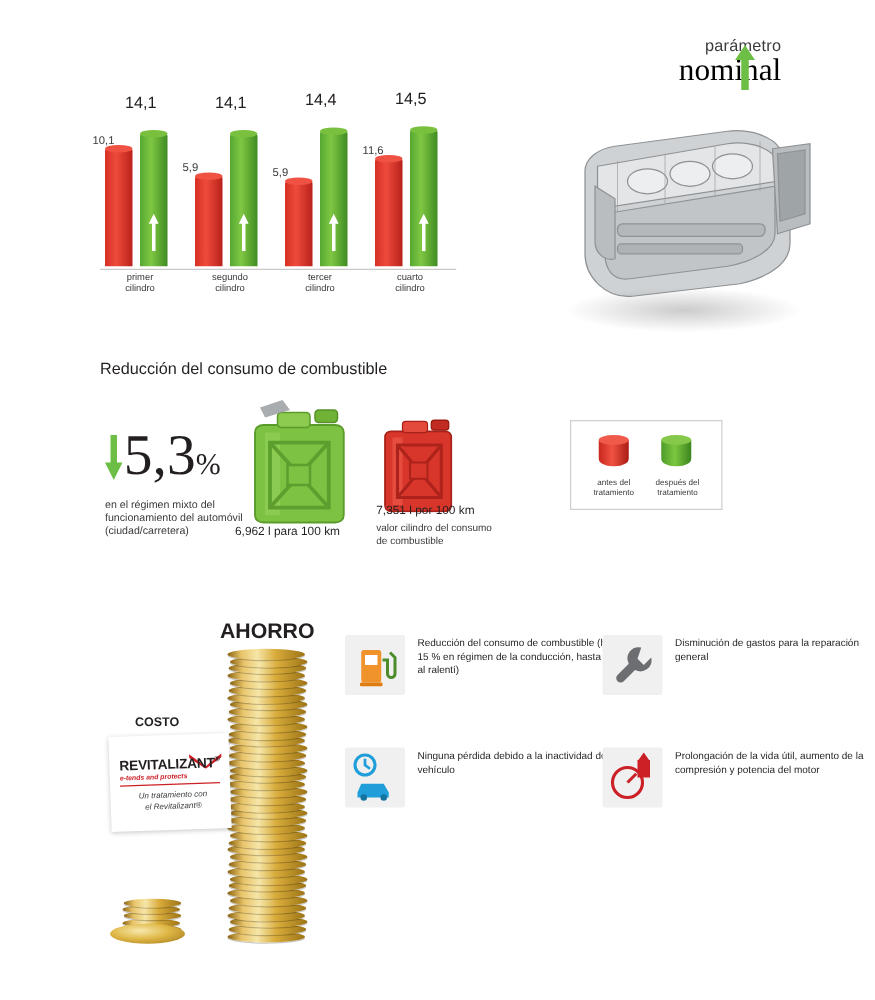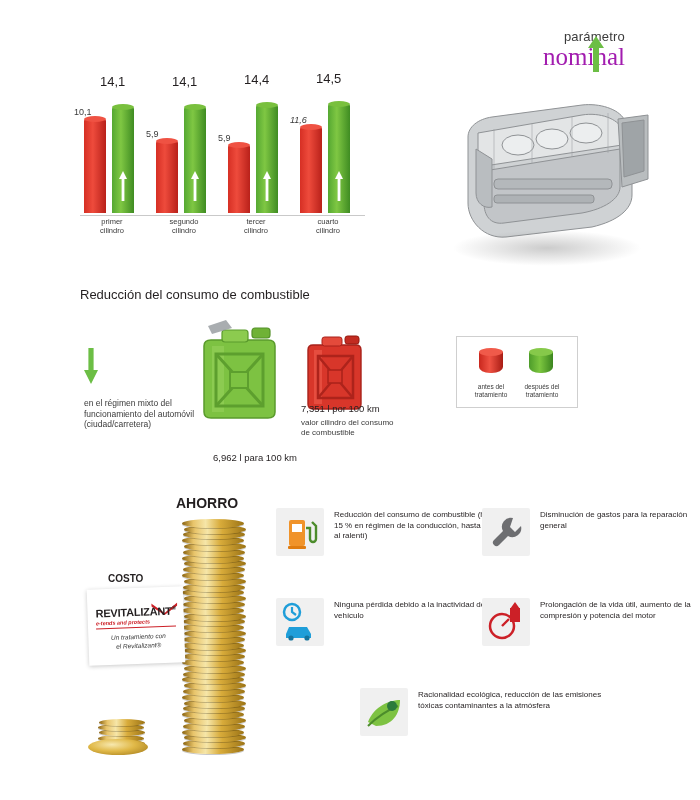--- a/index.html
+++ b/index.html
@@ -30,21 +30,21 @@
     width: 120px;
   }
   .nominal-block .small {
     font-size: 13px;
     color: #3b3b3b;
     letter-spacing: .2px;
     line-height: 14px;
   }
   .nominal-block .big {
     font-size: 25px;
-    color: #a21caf;
+    color: #000000;
     line-height: 26px;
     font-family: "Liberation Serif", serif;
   }
   .nominal-arrow {
     position: absolute;
     left: 588px;
     top: 36px;
     width: 16px;
     height: 36px;
   }
@@ -196,24 +196,23 @@
   .canister-red {
     position: absolute;
     left: 300px;
     top: 330px;
     width: 70px;
     height: 80px;
   }
   .green-val {
     position: absolute;
     left: 188px;
-    top: 452px;
+    top: 420px;
     font-size: 9.5px;
     color: #231f20;
-    margin-left: 25px;
   }
   .red-val {
     position: absolute;
     left: 301px;
     top: 403px;
     font-size: 9.5px;
     color: #231f20;
   }
   .red-note {
     position: absolute;
@@ -273,21 +272,21 @@
     top: 467px;
     font-size: 11px;
     color: #231f20;
   }
 
   
   .ahorro-label {
     position: absolute;
     left: 176px;
     top: 495px;
-    font-size: 14px;
+    font-size: 17px;
     font-weight: bold;
     color: #231f20;
   }
   .costo-label {
     position: absolute;
     left: 108px;
     top: 573px;
     font-size: 10px;
     font-weight: bold;
     color: #231f20;
@@ -481,21 +480,21 @@
           <span class="cap"></span>
           <svg class="bar-arrow" viewBox="0 0 8 30">
             <polygon points="4,0 8,8 5.4,8 5.4,30 2.6,30 2.6,8 0,8" fill="#ffffff"></polygon>
           </svg>
         </div>
       </div>
       <div class="cyl-label">tercer<br>cilindro</div>
     </div>
 
     <div class="group" style="left:226px;">
-      <div class="val-red" style="left:-6px; bottom:88px;font-style:italic;">11,6</div>
+      <div class="val-red" style="left:-6px; bottom:88px;">11,6</div>
       <div class="val-green" style="bottom:127px;">14,5</div>
       <div class="bars">
         <div class="bar red" style="height:86px;">
             <span class="cap"></span>
           </div>
         <div class="bar green" style="height:109px;">
           <span class="cap"></span>
           <svg class="bar-arrow" viewBox="0 0 8 30">
             <polygon points="4,0 8,8 5.4,8 5.4,30 2.6,30 2.6,8 0,8" fill="#ffffff"></polygon>
           </svg>
@@ -528,20 +527,23 @@
         <line x1="100" y1="48" x2="100" y2="88"></line>
         <line x1="140" y1="42" x2="140" y2="82"></line>
         <line x1="176" y1="38" x2="176" y2="78"></line>
       </g>
     </svg>
   </div>
 
   <svg class="pct-arrow" viewBox="0 0 14 36">
     <polygon points="7,36 14,22 9.6,22 9.6,0 4.4,0 4.4,22 0,22" fill="#6cbe45"></polygon>
   </svg>
+  <div class="pct">
+    <span>5,3</span><span class="unit">%</span>
+  </div>
   <div class="pct-note">en el régimen mixto del funcionamiento del automóvil (ciudad/carretera)</div>
 
   <svg class="canister-green" viewBox="0 0 100 100">
     <path d="M12,26 L12,92 C12,96 15,98 19,98 L76,98 C80,98 83,96 83,92 L83,26 C83,22 80,20 76,20 L19,20 C15,20 12,22 12,26 Z" fill="#7dc242" stroke="#5a9b2c" stroke-width="1.5"></path>
     <path d="M20,26 L20,92 L32,92 L32,26 Z" fill="#96d15c" opacity=".6"></path>
     <path d="M24,34 L71,34 L71,86 L24,86 Z" fill="none" stroke="#5d9f2e" stroke-width="3"></path>
     <path d="M24,34 L71,86 M71,34 L24,86" stroke="#5d9f2e" stroke-width="3" fill="none"></path>
     <rect x="38" y="52" width="18" height="16" fill="#7dc242" stroke="#5d9f2e" stroke-width="2"></rect>
     <rect x="30" y="10" width="26" height="12" rx="3" fill="#8ccb4f" stroke="#5a9b2c" stroke-width="1.2"></rect>
     <rect x="60" y="8" width="18" height="10" rx="3" fill="#6fb236" stroke="#55922a" stroke-width="1.2"></rect>
@@ -691,24 +693,14 @@
       <svg width="48" height="48" viewBox="0 0 48 48">
         <circle cx="20" cy="28" r="12" fill="none" stroke="#cc2027" stroke-width="2.5"></circle>
         <path d="M20,28 L27,21" stroke="#cc2027" stroke-width="2.4"></path>
         <rect x="28" y="10" width="10" height="14" fill="#cc2027"></rect>
         <path d="M33,4 L38,11 L28,11 Z" fill="#cc2027"></path>
       </svg>
     </div>
     <div class="txt">Prolongación de la vida útil, aumento de la compresión y potencia del motor</div>
   </div>
 
-  <div class="benefit b5">
-    <div class="ico">
-      <svg width="48" height="48" viewBox="0 0 48 48">
-        <path d="M8,34 C14,18 30,12 40,12 C40,26 32,38 16,38 Z" fill="#7dc242"></path>
-        <path d="M8,38 C16,30 28,22 38,18" fill="none" stroke="#4c8c2b" stroke-width="2"></path>
-        <circle cx="32" cy="18" r="5" fill="#2c7a3c"></circle>
-      </svg>
-    </div>
-    <div class="txt">Racionalidad ecológica, reducción de las emisiones tóxicas contaminantes a la atmósfera</div>
-  </div>
 
 </div>
 
 </body></html>

